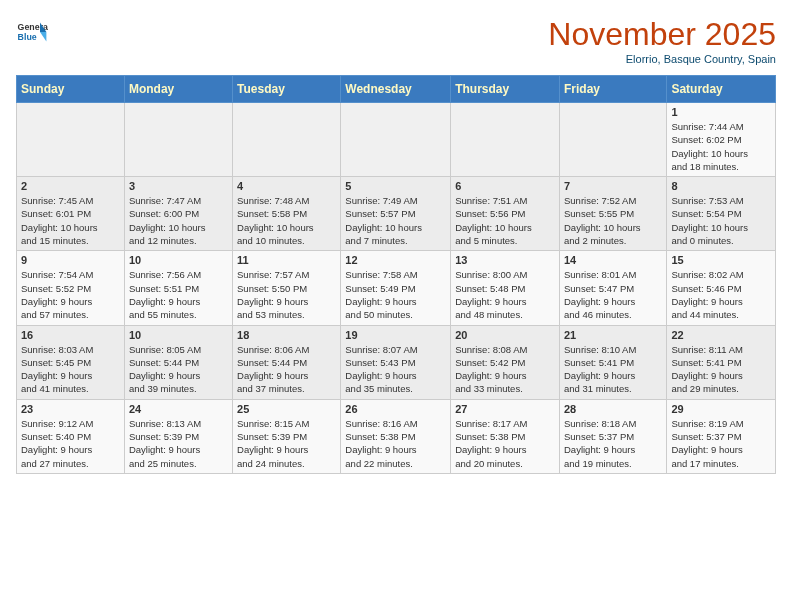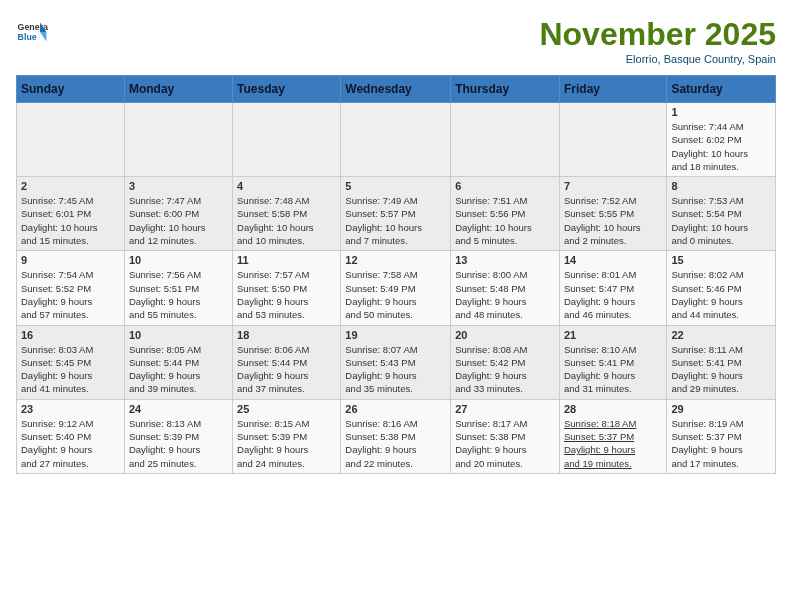--- a/index.html
+++ b/index.html
@@ -23,35 +23,35 @@
     }
     .logo-icon {
       width: 32px;
       height: 32px;
     }
     .title-block {
       text-align: right;
     }
     .month-title {
       font-size: 32px;
-      font-weight: bold;
-      color: #4d7c0f;
+      font-weight: normal;
+      color: #c2410c;
     }
     .location {
       font-size: 11px;
       color: #0c4a6e;
     }
     .calendar {
       width: 100%;
       border-collapse: collapse;
       border: 1px solid #ccc;
     }
     .calendar thead th {
       background-color: #3a7abf;
-      color: #0f172a;
+      color: #fef9c3;
       font-size: 12px;
       font-weight: bold;
       padding: 6px 4px;
       text-align: left;
       border: 1px solid #5590cc;
     }
     .calendar tbody td {
       vertical-align: top;
       border: 1px solid #ccc;
       padding: 3px 4px;
@@ -312,21 +312,21 @@
         </td>
         <td>
           <span class="day-number">27</span>
           <div class="day-info" style="white-space: pre-line;">Sunrise: 8:17 AM
 Sunset: 5:38 PM
 Daylight: 9 hours
 and 20 minutes.</div>
         </td>
         <td>
           <span class="day-number">28</span>
-          <div class="day-info" style="white-space: pre-line; text-decoration: underline;">Sunrise: 8:18 AM
+          <div class="day-info" style="white-space: pre-line;">Sunrise: 8:18 AM
 Sunset: 5:37 PM
 Daylight: 9 hours
 and 19 minutes.</div>
         </td>
         <td>
           <span class="day-number">29</span>
           <div class="day-info" style="white-space: pre-line;">Sunrise: 8:19 AM
 Sunset: 5:37 PM
 Daylight: 9 hours
 and 17 minutes.</div>

